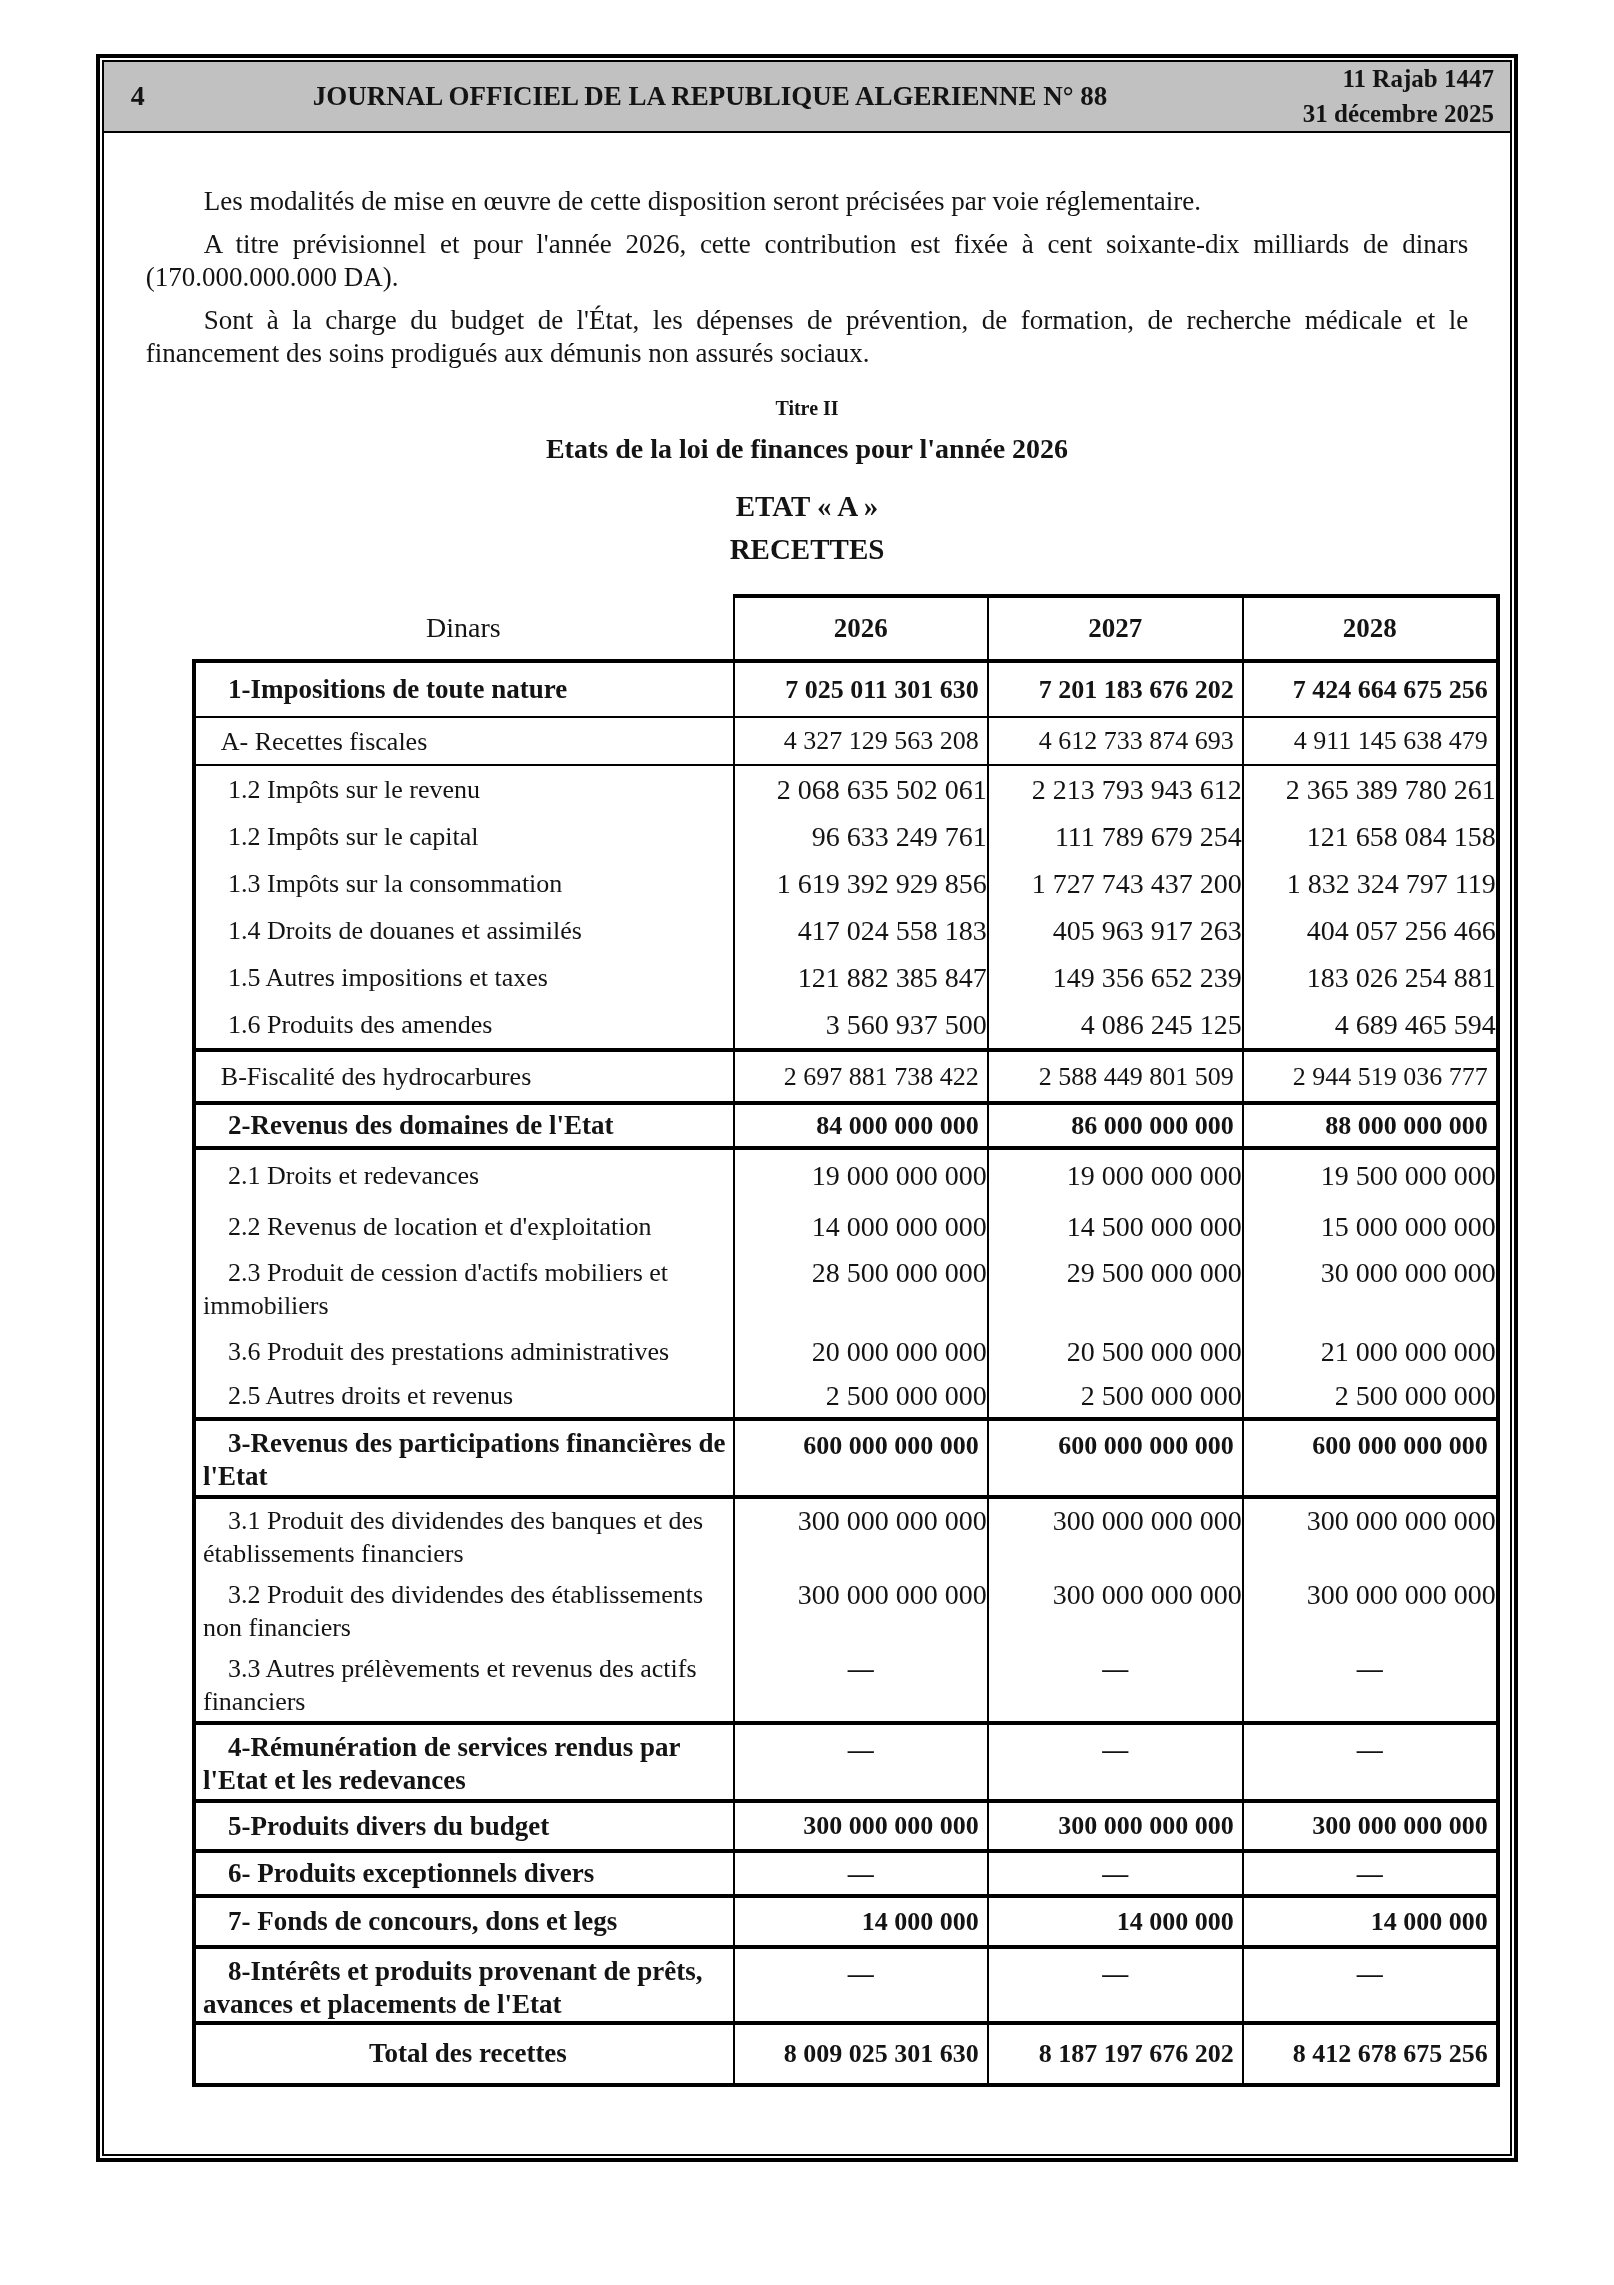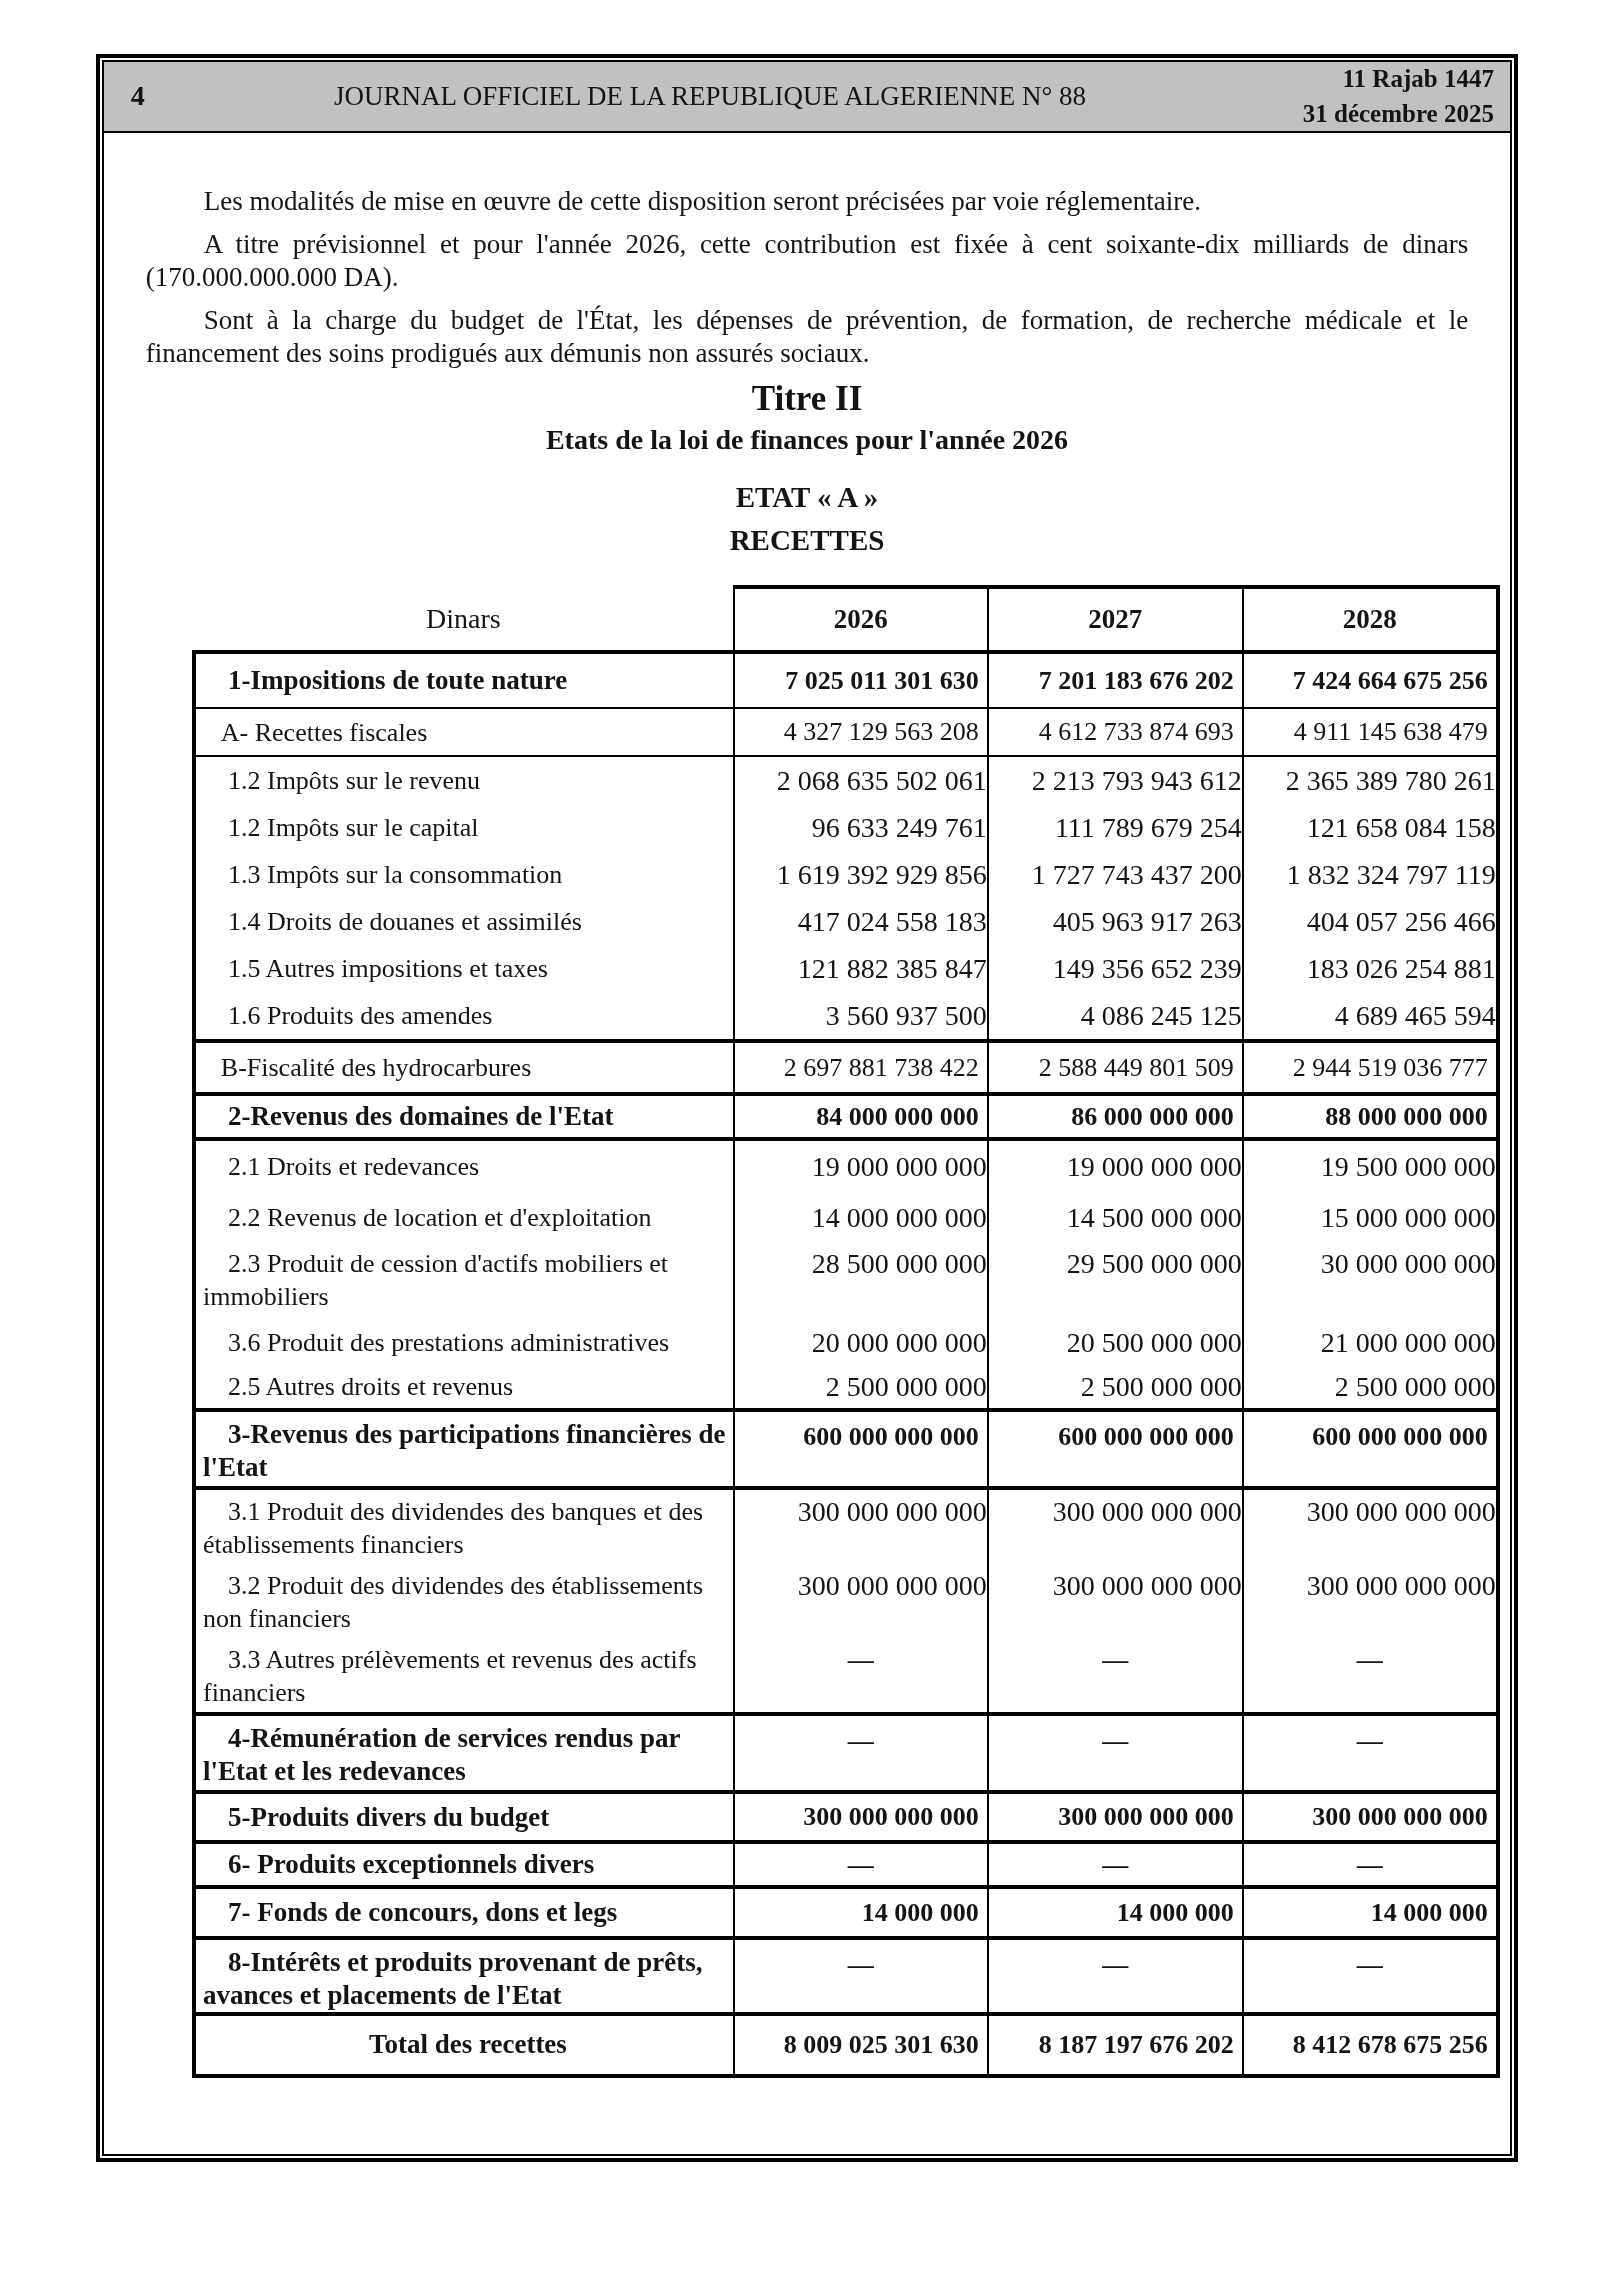--- a/index.html
+++ b/index.html
@@ -21,33 +21,33 @@
     border: 2.7px solid #000;
     background: #fff;
   }
   
   .masthead {
     display: flex; align-items: center;
     height: 71px; background: #c1c1c1;
     border-bottom: 2.7px solid #000;
   }
   .m-left  { width: 118px; padding-left: 27px; font-weight: bold; font-size: 28px; }
-  .m-title { flex: 1; text-align: center; font-weight: normal; font-size: 27px; }
+  .m-title { flex: 1; text-align: center; font-weight: bold; font-size: 27px; }
   .m-dates { width: 312px; text-align: right; padding-right: 16.3px;
              font-weight: bold; font-size: 25px; line-height: 35px; }
   
   .content { padding: 0 42px; }
   .par {
     font-size: 27px; line-height: 33px;
     text-indent: 58px; text-align: justify;
     margin-top: 10px;
   }
   .par.first { margin-top: 52px; }
   .t { text-align: center; font-weight: bold; }
-  .t1 { margin-top: 12px; font-size: 35px; line-height: 34px; }
+  .t1 { margin-top: 21px; font-size: 20px; line-height: 34px; }
   .t2 { margin-top: 7.2px;  font-size: 28px; line-height: 34px; }
   .t3 { margin-top: 22px; font-size: 29px; line-height: 36px; }
   .t4 { margin-top: 7.2px;  font-size: 29px; line-height: 36px; }
   
   table.rev {
     margin-left: 46px; margin-top: 27px;
     width: 1304px;
     border-collapse: collapse; table-layout: fixed;
     font-size: 26px;
   }

